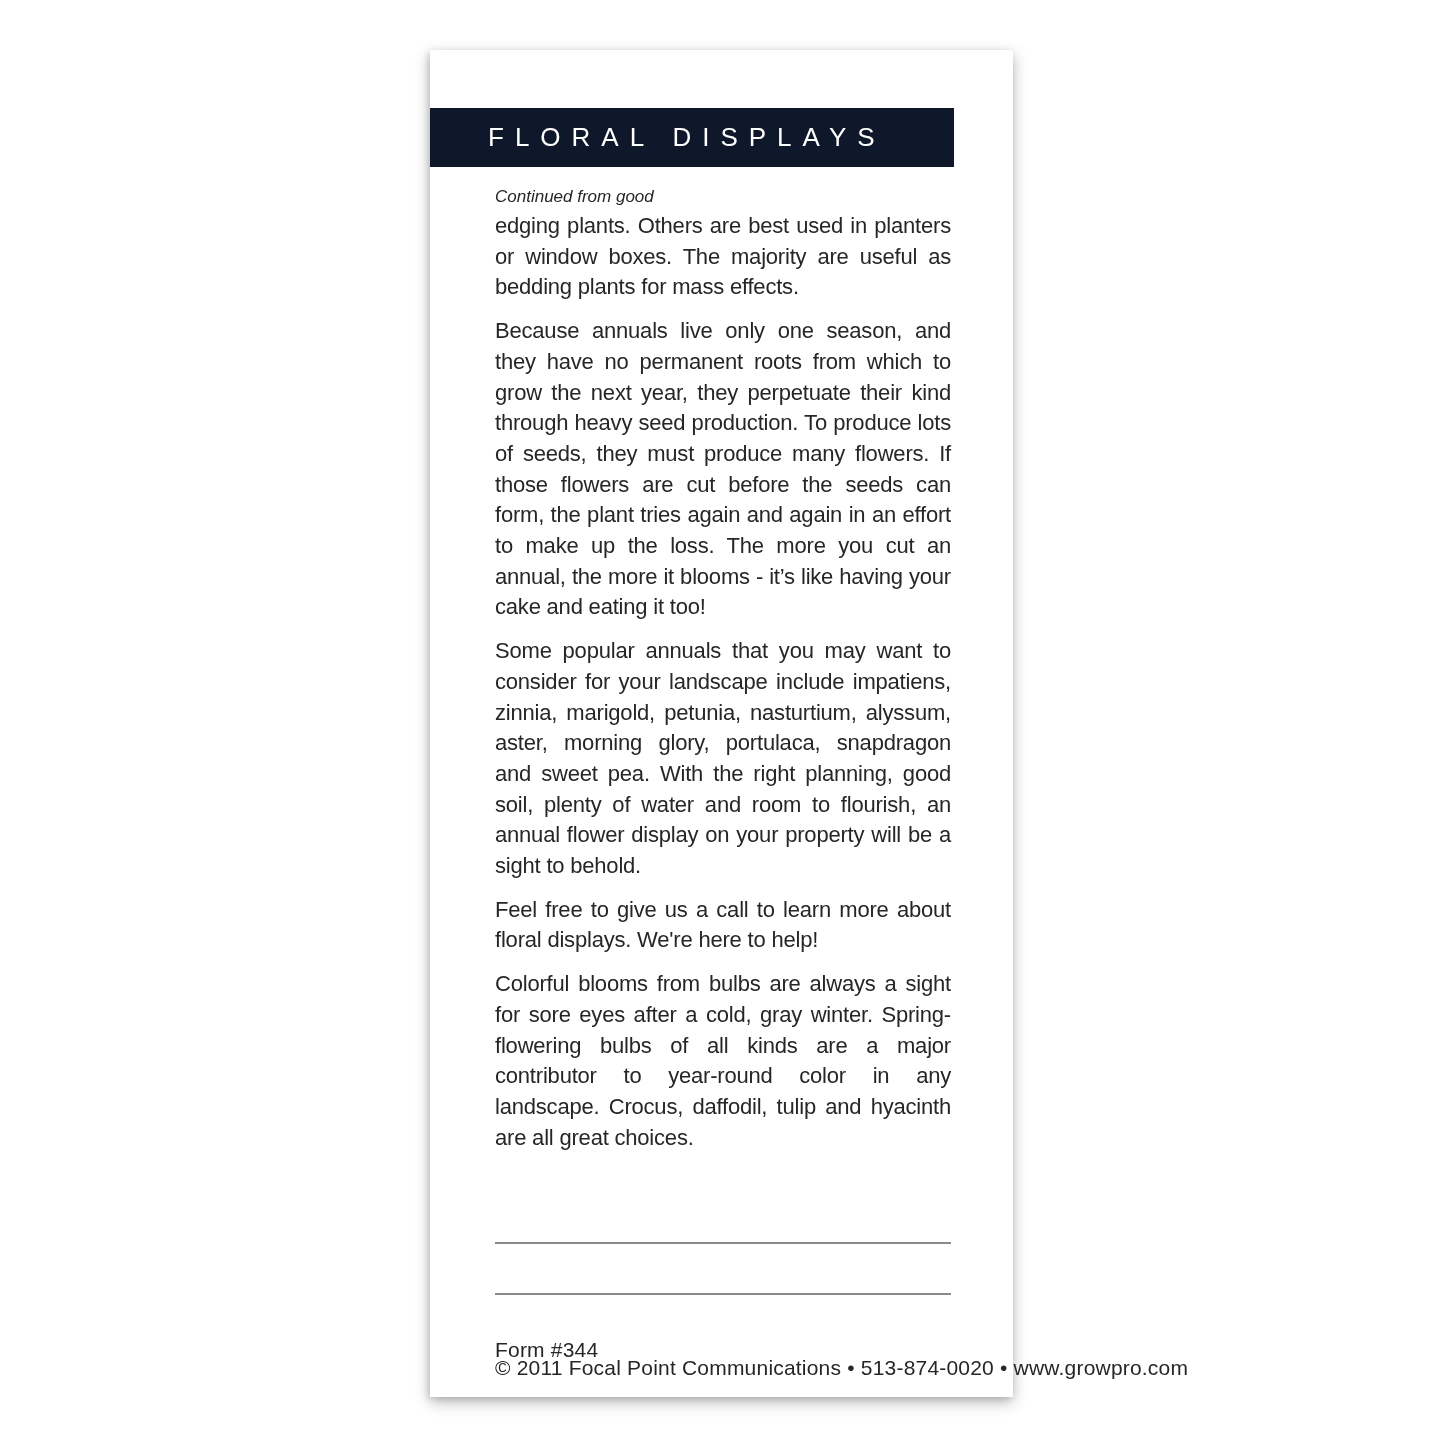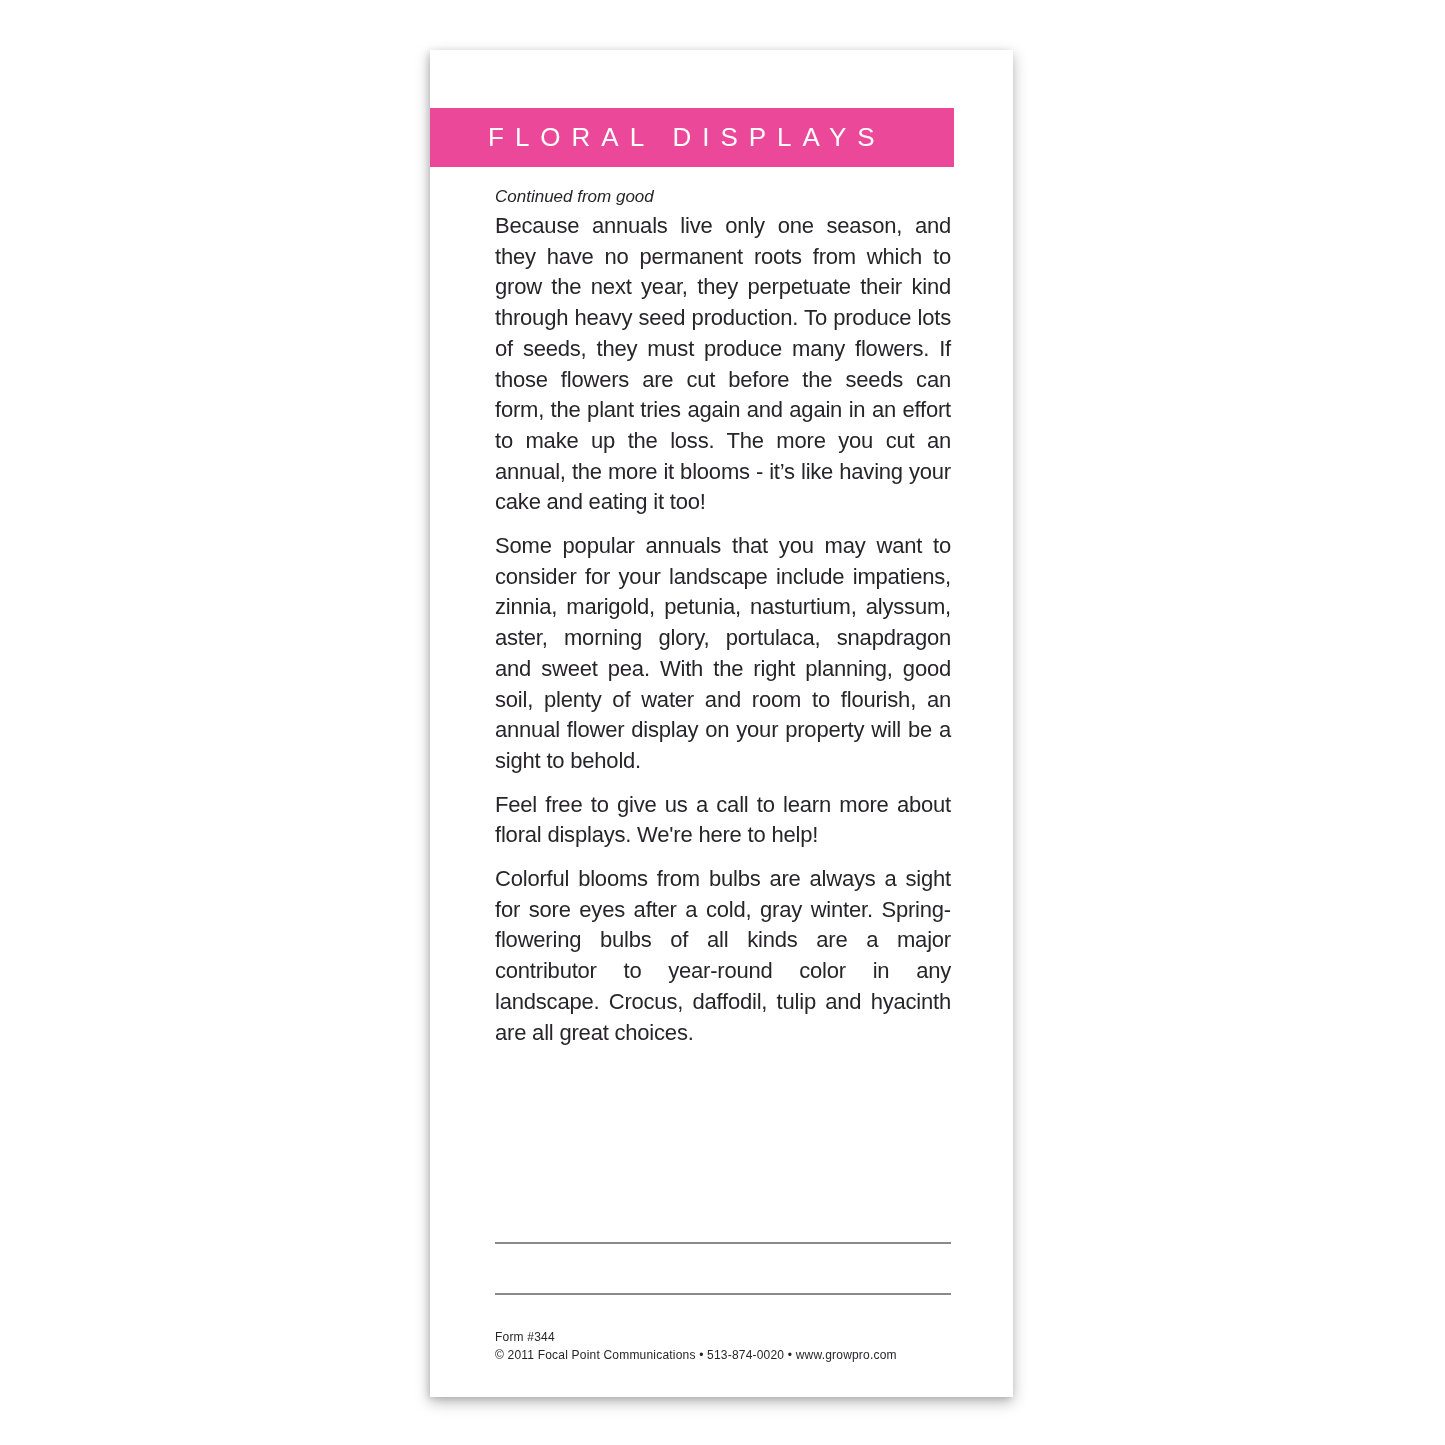--- a/index.html
+++ b/index.html
@@ -25,21 +25,21 @@
     height: 1347px;
     background: #ffffff;
     box-shadow: 0 5px 14px rgba(0,0,0,0.28), -2px 2px 6px rgba(0,0,0,0.12);
   }
   .header-bar {
     position: absolute;
     left: 0;
     top: 58px;
     width: 524px;
     height: 59px;
-    background: #ec4899;
+    background: #0f172a;
   }
   .header-title {
     color: #ffffff;
     font-size: 26px;
     letter-spacing: 11px;
     line-height: 59px;
     padding-left: 58px;
     white-space: nowrap;
     font-weight: 400;
   }
@@ -80,41 +80,42 @@
     width: 456px;
   }
   .write-line {
     border: none;
     border-top: 2px solid #8a8a8a;
     height: 0;
     margin: 0;
   }
   .write-line.second { margin-top: 49px; }
   .footer-text {
-    margin-top: 34px;
-    font-size: 12px;
+    margin-top: 46px;
+    font-size: 21px;
     line-height: 17.5px;
     letter-spacing: 0.2px;
     color: #272528;
   }
   .footer-text div { white-space: nowrap; }
 </style>
 </head>
 <body>
 
 <div class="stage">
   <div class="card">
 
     <div class="header-bar">
       <div class="header-title">FLORAL DISPLAYS</div>
     </div>
 
     <div class="text-col">
       <div class="continued-note">Continued from good</div>
 
+      <p class="body-para">edging plants. Others are best used in planters or window boxes. The majority are useful as bedding plants for mass effects.</p>
 
       <p class="body-para">Because annuals live only one season, and they have no permanent roots from which to grow the next year, they perpetuate their kind through heavy seed production. To produce lots of seeds, they must produce many flowers. If those flowers are cut before the seeds can form, the plant tries again and again in an effort to make up the loss. The more you cut an annual, the more it blooms - it’s like having your cake and eating it too!</p>
 
       <p class="body-para">Some popular annuals that you may want to consider for your landscape include impatiens, zinnia, marigold, petunia, nasturtium, alyssum, aster, morning glory, portulaca, snapdragon and sweet pea. With the right planning, good soil, plenty of water and room to flourish, an annual flower display on your property will be a sight to behold.</p>
 
 
       <p class="body-para">Feel free to give us a call to learn more about floral displays. We're here to help!</p>
 
       <p class="body-para">Colorful blooms from bulbs are always a sight for sore eyes after a cold, gray winter. Spring-flowering bulbs of all kinds are a major contributor to year-round color in any landscape. Crocus, daffodil, tulip and hyacinth are all great choices.</p>
     </div>

